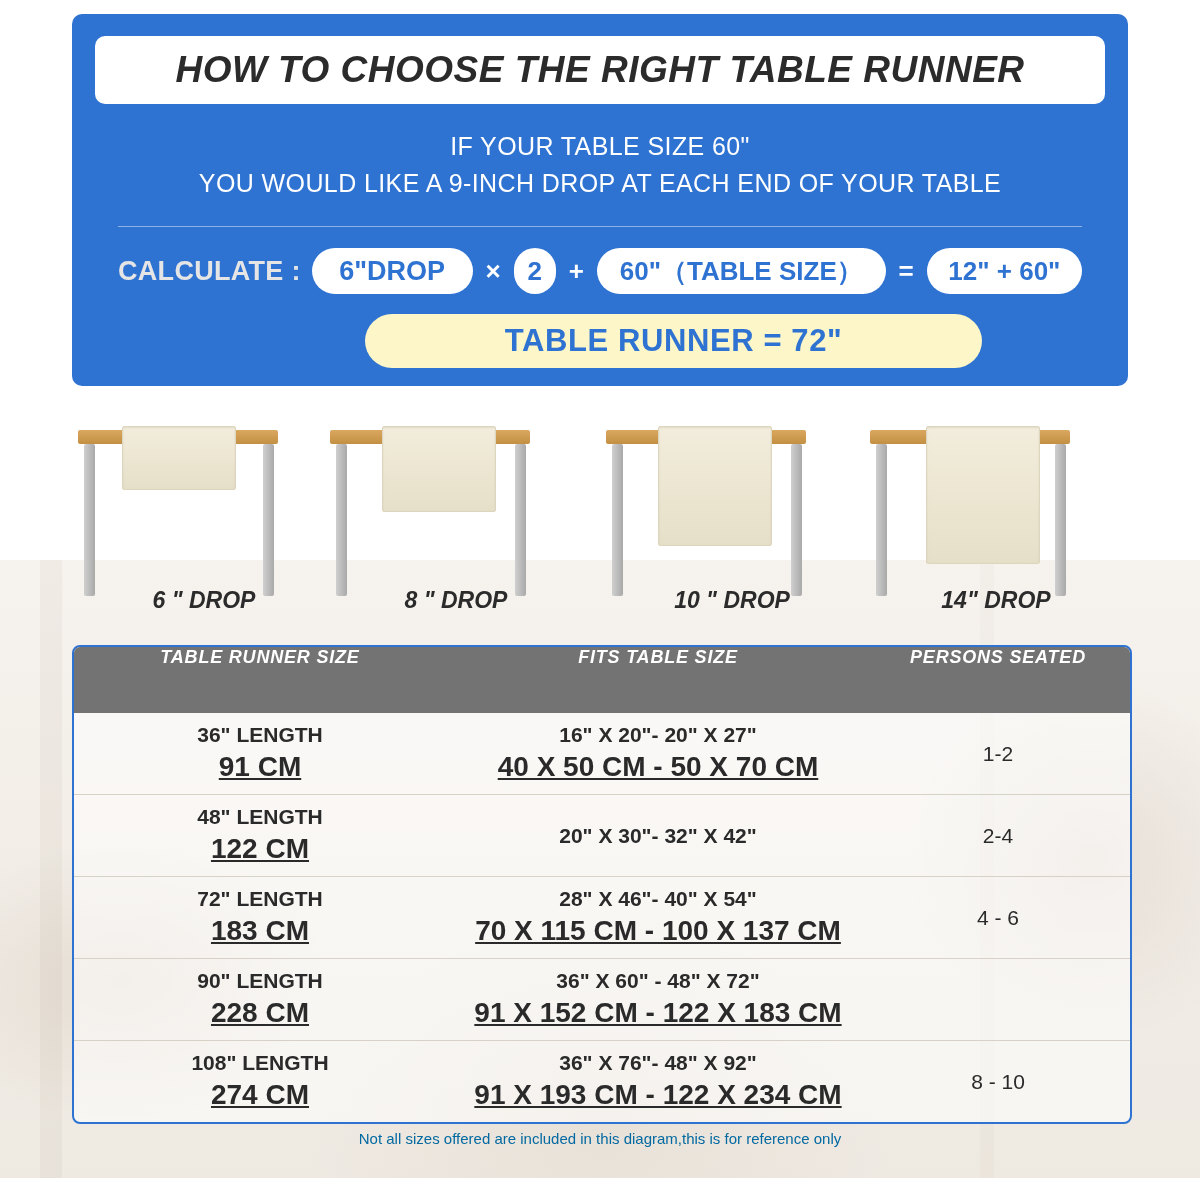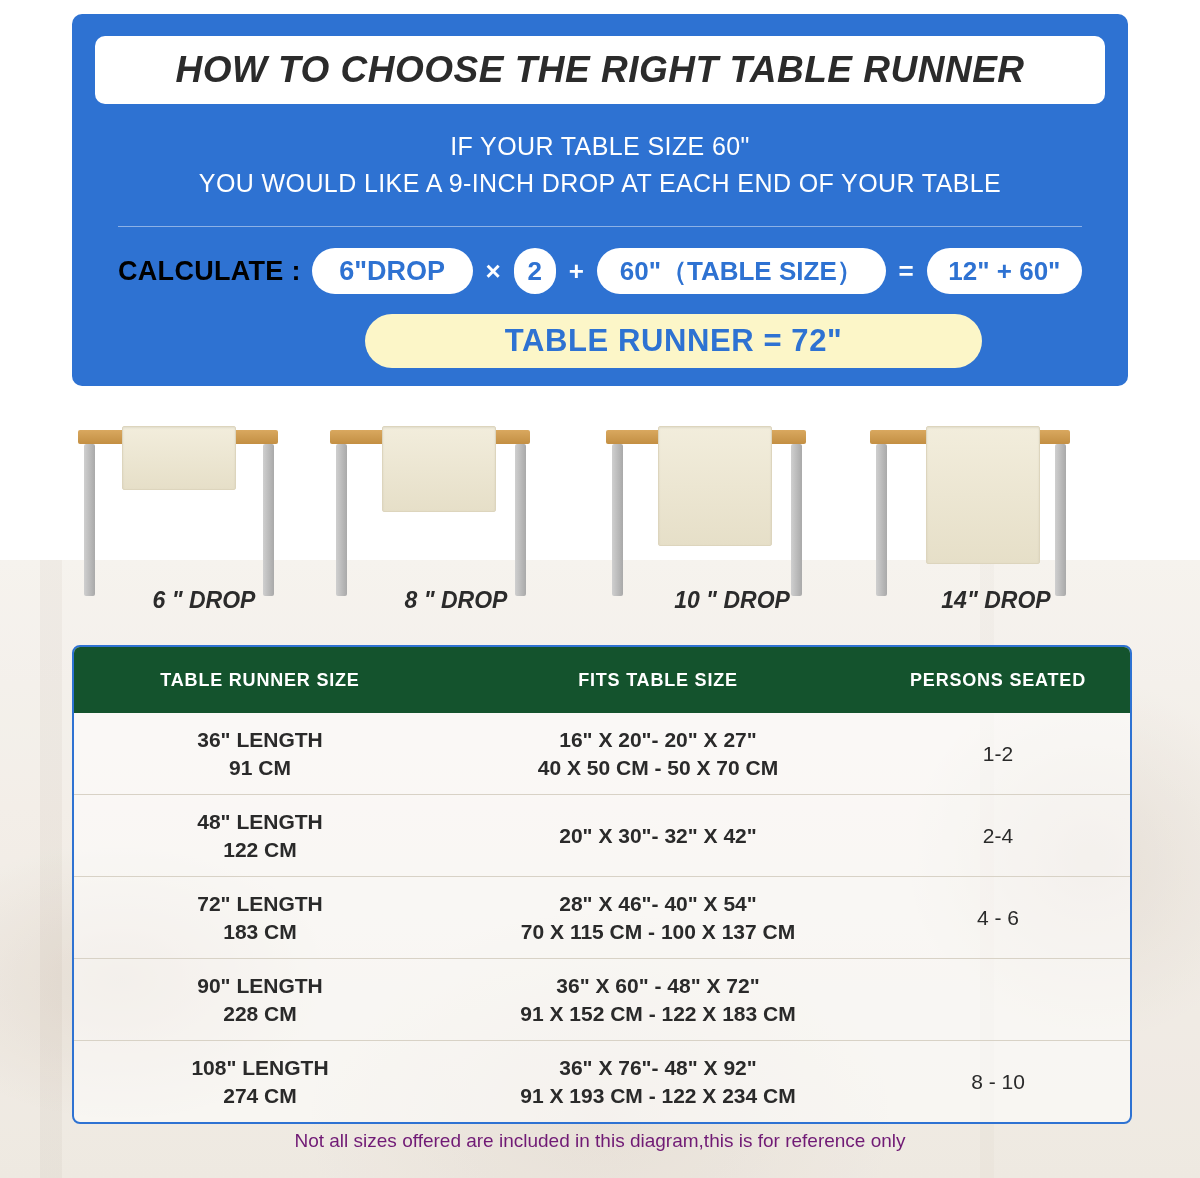--- a/index.html
+++ b/index.html
@@ -84,21 +84,21 @@
 
   .calc-row {
     position: absolute;
     left: 46px; top: 232px;
     width: 964px; height: 50px;
     display: flex;
     align-items: center;
     gap: 11px;
   }
   .calc-label {
-    color: #000000;
+    color: #e5e5e5;
     font-size: 27px;
     font-weight: bold;
     letter-spacing: 0.3px;
     white-space: nowrap;
   }
   .pill {
     background: #ffffff;
     color: #2e72d2;
     font-weight: bold;
     border-radius: 999px;
@@ -184,23 +184,23 @@
     position: absolute;
     left: 72px; top: 645px;
     width: 1056px; height: 475px;
     border: 2px solid #2e72d2;
     border-radius: 8px;
     overflow: hidden;
     background: rgba(255,255,255,0.55);
   }
   .thead {
     height: 66px;
-    background: #14532d;
-    display: flex;
-    align-items: center;
+    background: #737373;
+    display: flex;
+    font-style: italic;
   }
   .thead div {
     color: #ffffff;
     font-size: 18px;
     font-weight: bold;
     letter-spacing: 0.8px;
     text-align: center;
   }
   .col1 { width: 372px; }
   .col2 { width: 424px; }
@@ -212,30 +212,30 @@
     align-items: center;
     border-bottom: 1px solid #d8d2c6;
   }
   .trow:last-child { border-bottom: none; }
   .cell {
     text-align: center;
     color: #2a2a2a;
     line-height: 1.32;
   }
   .cell .l1 { font-size: 21px; font-weight: bold; }
-  .cell .l2 { font-size: 21px; font-weight: bold; }
+  .cell .l2 { font-size: 28px; font-weight: bold; text-decoration: underline; }
   .cell.persons { font-size: 21px; }
 
   .footnote {
     position: absolute;
     left: 72px; top: 1130px;
     width: 1056px;
     text-align: center;
-    font-size: 19px;
-    color: #701a75;
+    font-size: 15px;
+    color: #0369a1;
   }
 </style>
 </head>
 <body>
 
 <div class="bg-photo"></div>
 <div class="bg-photo2"></div>
 
 <div class="blue-panel">
 

